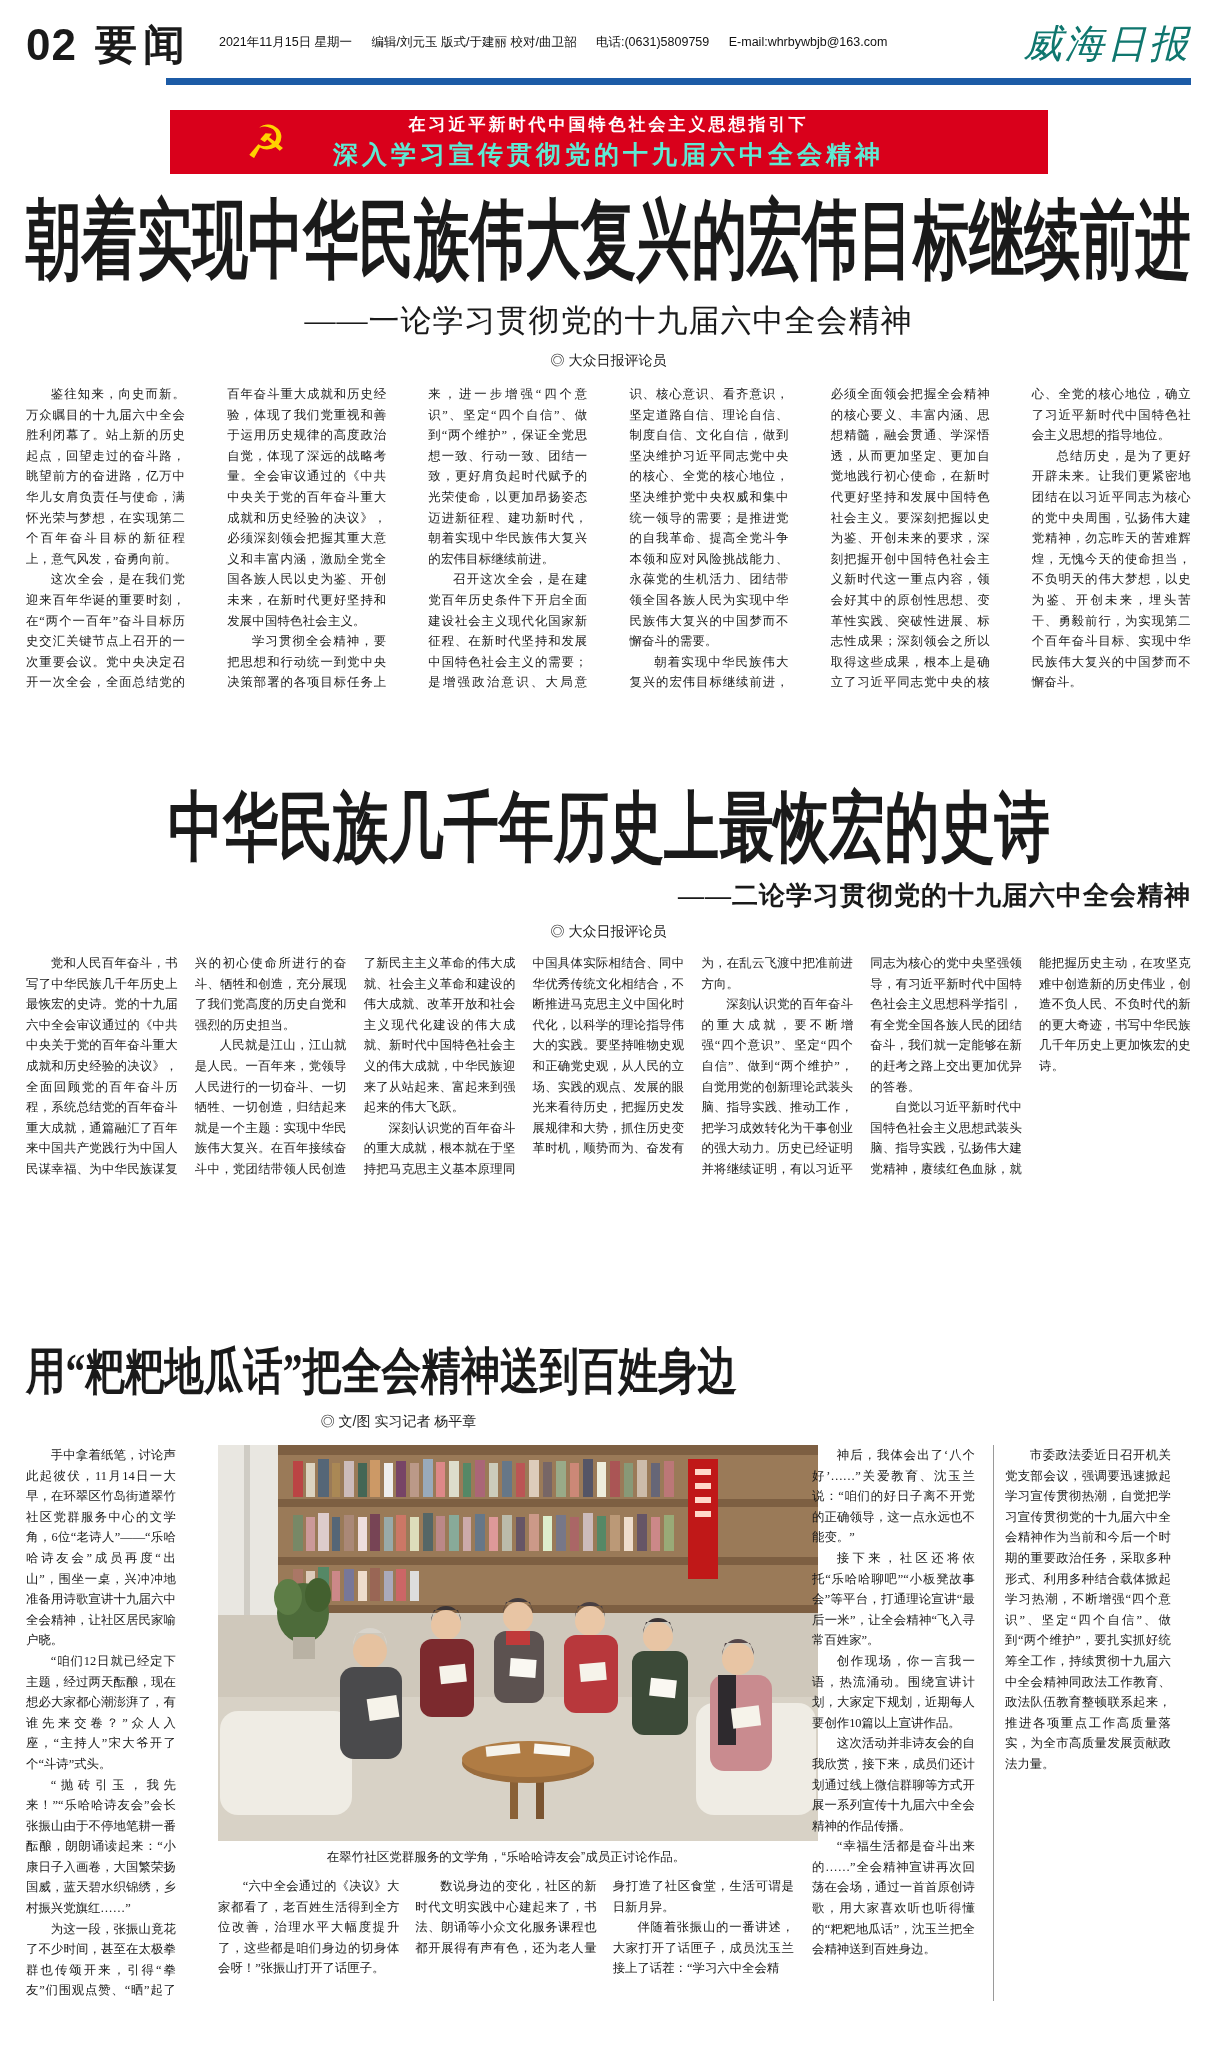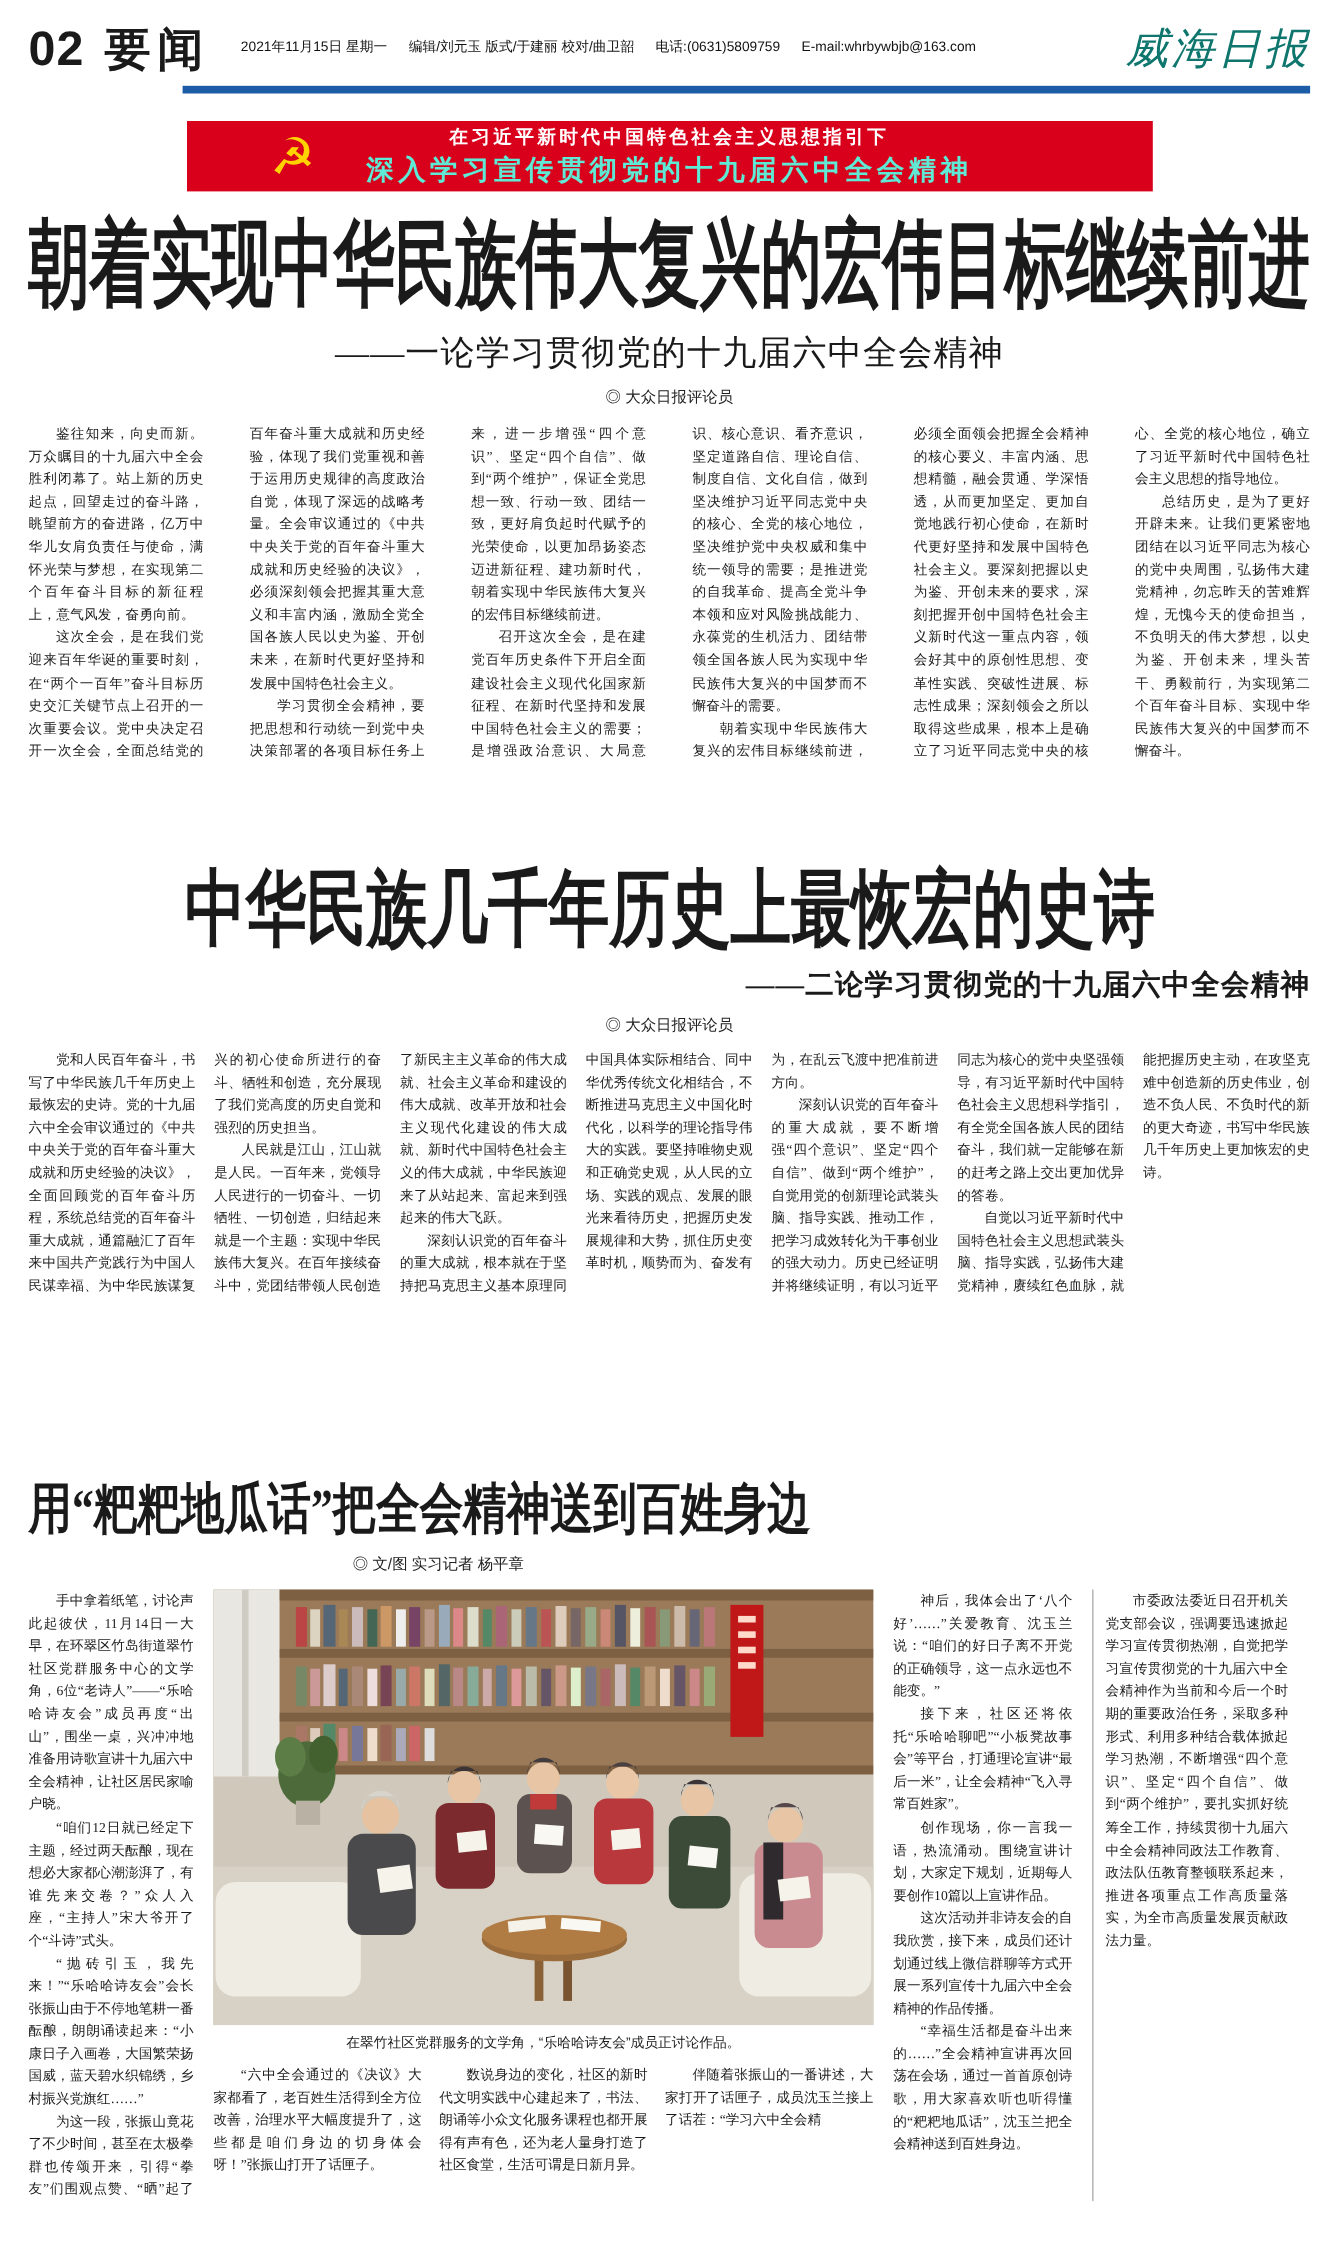--- a/index.html
+++ b/index.html
@@ -39,21 +39,21 @@
   
   .body-cols{text-align:justify;font-size:12.4px;line-height:1.66;letter-spacing:0.2px;overflow:hidden;}
   .body-cols p{margin:0;text-indent:2em;}
   .cols6{margin-top:14px;column-count:6;column-gap:42px;height:376px;}
   .cols7{margin-top:12px;column-count:7;column-gap:17px;height:334px;}
 
   
   .bgrid{display:grid;grid-template-columns:150px 600px 163px 178px;column-gap:18px;margin-top:14px;}
   .colnarrow{text-align:justify;font-size:12.4px;line-height:1.66;height:556px;overflow:hidden;}
   .colnarrow p{margin:0;text-indent:2em;}
-  .photo-wrap{display:flex;flex-direction:column;}
+  .photo-wrap{display:flex;flex-direction:column;margin-left:24px;}
   .photo{width:600px;height:396px;display:block;background:#c9c2b6;}
   .caption{font-size:12.5px;text-align:center;margin-top:8px;font-family:"Liberation Sans",sans-serif;}
   .below{margin-top:10px;column-count:3;column-gap:16px;height:104px;overflow:hidden;
          text-align:justify;font-size:12.4px;line-height:1.66;}
   .below p{margin:0;text-indent:2em;}
   .contin{border-left:1px solid #9a9a9a;padding-left:11px;}
   .contin p.noind{text-indent:0;}
   .contin b{font-weight:bold;}
 </style>
 </head>

